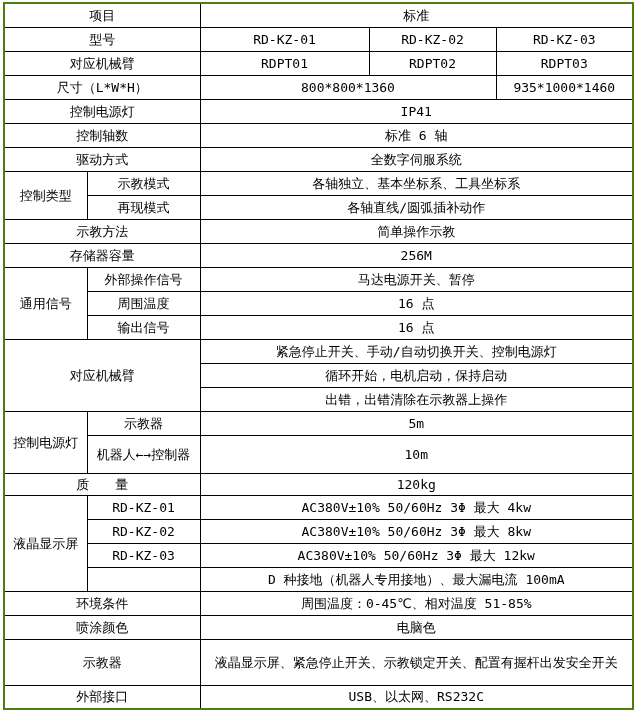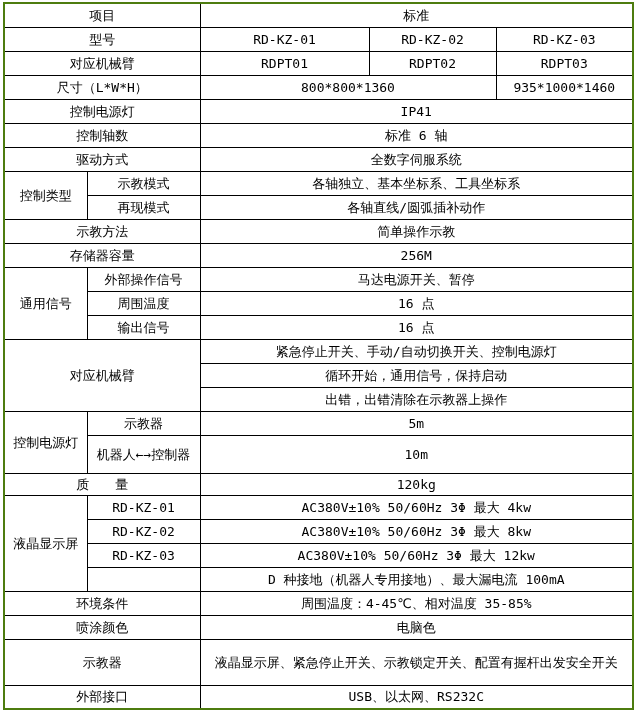--- a/index.html
+++ b/index.html
@@ -124,21 +124,21 @@
     <td>输出信号</td>
     <td colspan="3">16 点</td>
   </tr>
 
   <tr class="h24">
     <td colspan="2" rowspan="3">对应机械臂</td>
     <td colspan="3">紧急停止开关、手动/自动切换开关、控制电源灯</td>
   </tr>
 
   <tr class="h24">
-    <td colspan="3">循环开始，通用信号，保持启动</td>
+    <td colspan="3">循环开始，电机启动，保持启动</td>
   </tr>
 
   <tr class="h24">
     <td colspan="3">出错，出错清除在示教器上操作</td>
   </tr>
 
   <tr class="h24">
     <td rowspan="2">控制电源灯</td>
     <td>示教器</td>
     <td colspan="3">5m</td>
@@ -170,21 +170,21 @@
     <td colspan="3">AC380V±10% 50/60Hz 3Φ 最大 12kw</td>
   </tr>
 
   <tr class="h24">
     <td></td>
     <td colspan="3">D 种接地（机器人专用接地）、最大漏电流 100mA</td>
   </tr>
 
   <tr class="h24">
     <td colspan="2">环境条件</td>
-    <td colspan="3">周围温度：4-45℃、相对温度 35-85%</td>
+    <td colspan="3">周围温度：0-45℃、相对温度 51-85%</td>
   </tr>
 
   <tr class="h24">
     <td colspan="2">喷涂颜色</td>
     <td colspan="3">电脑色</td>
   </tr>
 
   <tr class="h46">
     <td colspan="2">示教器</td>
     <td colspan="3" class="lh23">液晶显示屏、紧急停止开关、示教锁定开关、配置有握杆出发安全开关</td>

